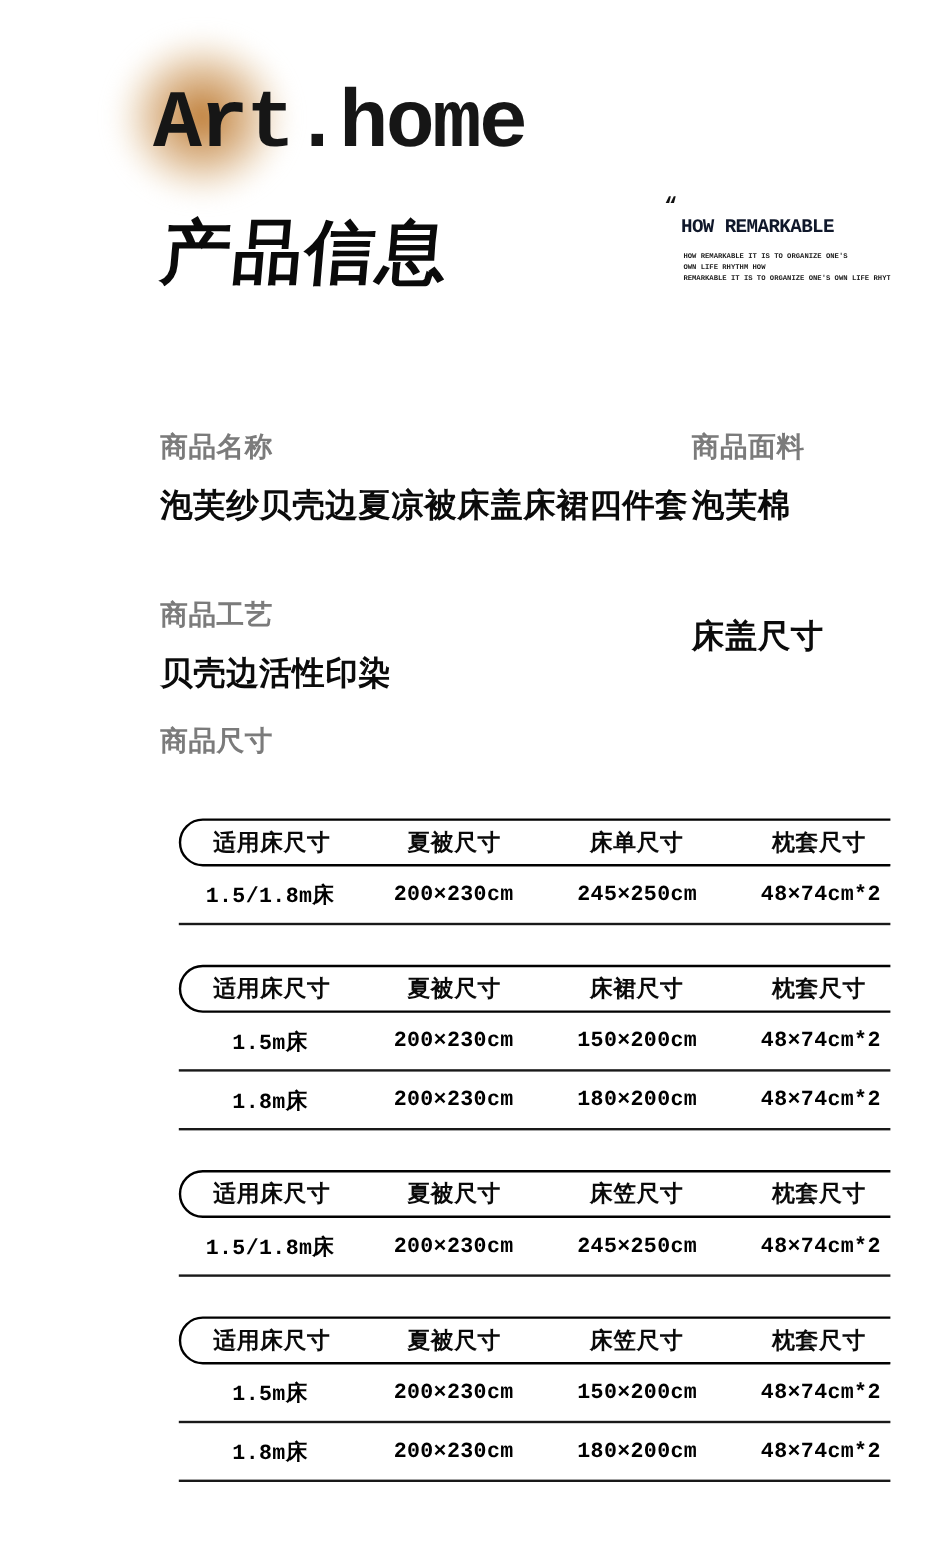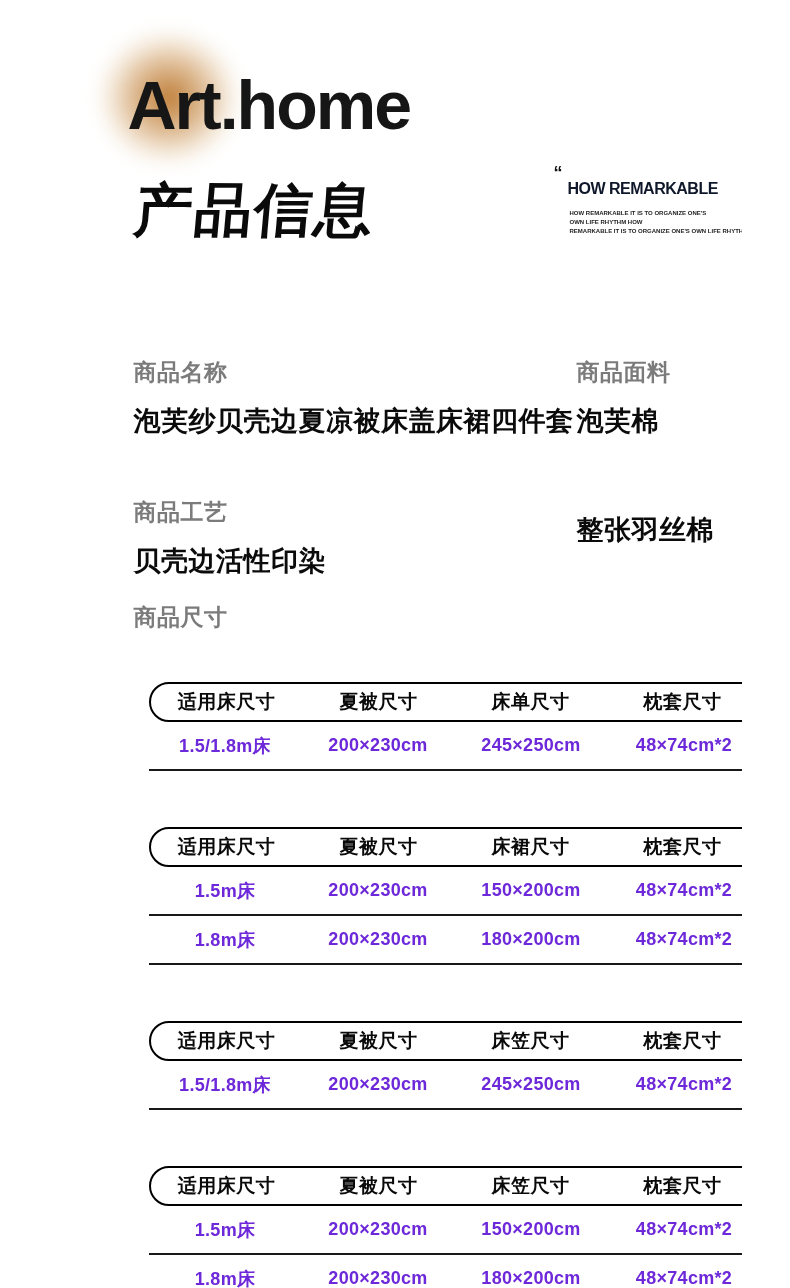--- a/index.html
+++ b/index.html
@@ -2,21 +2,21 @@
 <html><head>
 <meta charset="utf-8">
 <style>
   html,body{margin:0;padding:0;background:#ffffff;}
   .page{
     position:relative;
     width:693px;height:1288px;
     margin:0 auto;
     background:#ffffff;
     overflow:hidden;
-    font-family:Liberation Sans, sans-serif;
+    font-family:Liberation Mono, monospace;
     color:#0b0b0b;
   }
   
   .glow{
     position:absolute;left:22px;top:5px;width:195px;height:185px;
     background:radial-gradient(closest-side,
       rgba(187,118,44,0.95) 0%,
       rgba(203,148,86,0.60) 38%,
       rgba(228,199,160,0.30) 62%,
       rgba(255,255,255,0) 78%);
@@ -51,36 +51,36 @@
   .f1{left:85px;top:357px;}
   .f2{left:528px;top:357px;}
   .f3{left:85px;top:497px;}
   .f4{left:528px;top:497px;}
   .size-section-label{
     position:absolute;left:85px;top:602px;
     font-size:23px;font-weight:700;color:#7b7b7b;letter-spacing:0.5px;
   }
   
   .tables{position:absolute;left:100px;top:682px;width:612px;}
-  .size-table{margin-bottom:56px;}
+  .size-table{margin-bottom:33px;}
   .pill{
     box-sizing:border-box;height:40px;
     border:2.5px solid #000;border-radius:20px;
     display:grid;grid-template-columns:repeat(4,1fr);align-items:center;
   }
   .hcell{
     text-align:center;font-size:19px;font-weight:700;color:#0a0a0a;letter-spacing:0.5px;
   }
   .trow{
     box-sizing:border-box;height:49px;
     display:grid;grid-template-columns:repeat(4,1fr);align-items:center;
     border-bottom:2px solid #191919;
   }
   .tcell{
-    text-align:center;font-size:18px;font-weight:700;color:#6d28d9;letter-spacing:0.3px;
+    text-align:center;font-size:18px;font-weight:700;color:#000000;letter-spacing:0.3px;
   }
 </style>
 </head>
 <body>
 
 <div class="page">
 
   <div class="glow"></div>
   <div class="logo">Art.home</div>
 
@@ -100,21 +100,21 @@
   </div>
   <div class="field f1">
     <div class="label">商品名称</div>
     <div class="value">泡芙纱贝壳边夏凉被床盖床裙四件套</div>
   </div>
   <div class="field f3">
     <div class="label">商品工艺</div>
     <div class="value">贝壳边活性印染</div>
   </div>
   <div class="field f4">
-    <div class="value">整张羽丝棉</div>
+    <div class="value">床盖尺寸</div>
   </div>
 
   <div class="size-section-label">商品尺寸</div>
 
   <div class="tables">
 
     <div class="size-table">
       <div class="pill">
         <span class="hcell">适用床尺寸</span>
         <span class="hcell">夏被尺寸</span>

